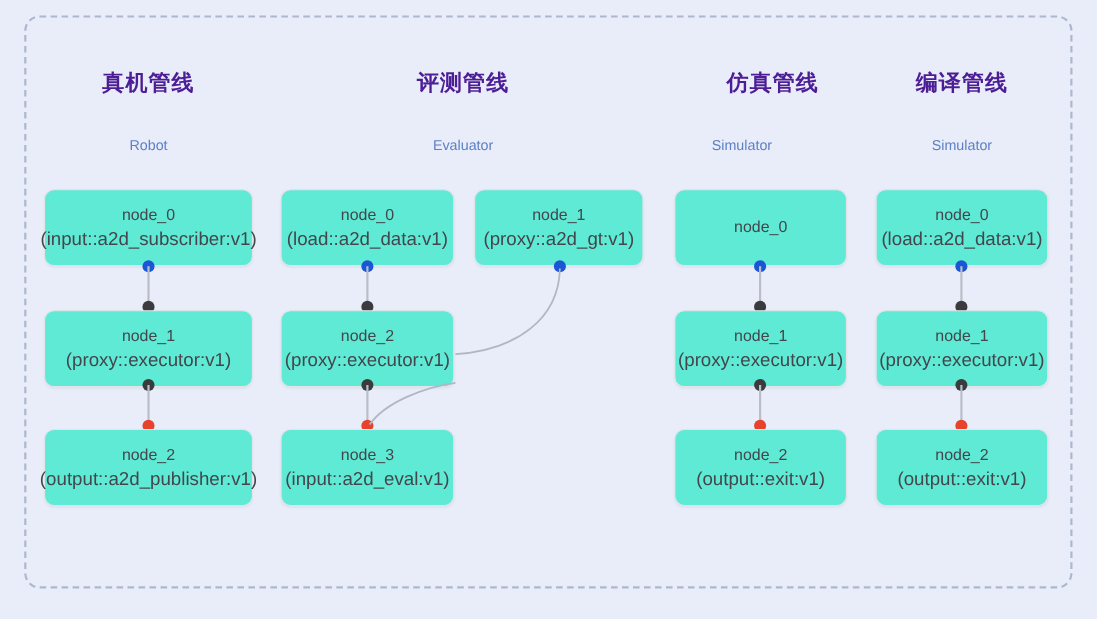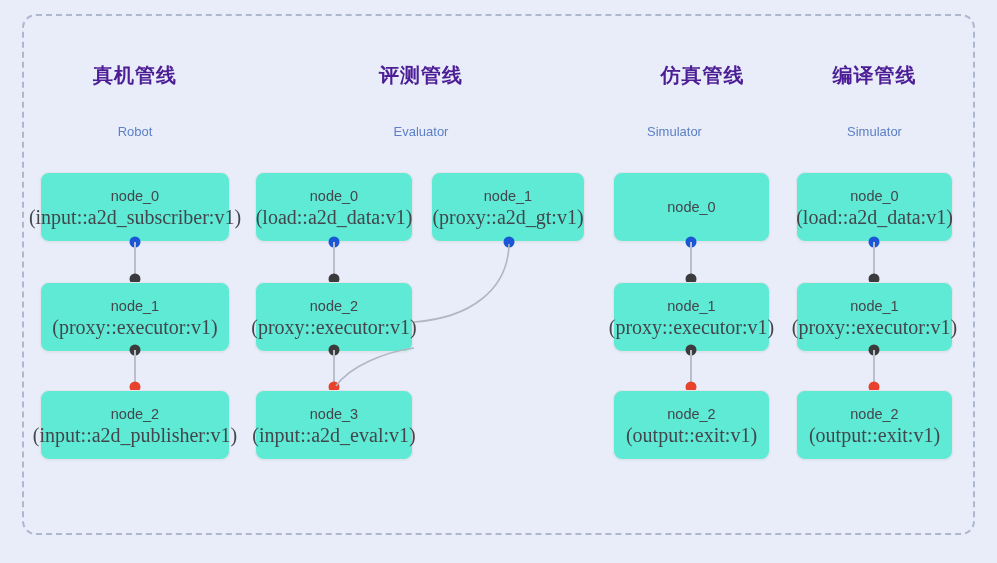--- a/index.html
+++ b/index.html
@@ -53,25 +53,24 @@
     justify-content:center;
     height:70px;
   }
   .node .n-name{
     font-size:14.5px;
     color:#43464c;
     line-height:21px;
     white-space:nowrap;
   }
   .node .n-type{
-    font-size:20px;
+    font-size:17px;
     color:#43464c;
     line-height:21px;
     white-space:nowrap;
-    font-family:Liberation Serif, serif;
   }
 
   .dot{
     position:absolute;
     width:11px;height:11px;
     border-radius:50%;
     transform:translate(-50%,-50%);
   }
   .dot.blue{background:#1a56d6;}
   .dot.dark{background:#3b3b3d;}
@@ -116,21 +115,21 @@
   <div class="node" style="left:40px;top:282px;width:190px;">
     <div class="n-name">node_1</div>
     <div class="n-type">(proxy::executor:v1)</div>
   </div>
   <div class="dot dark" style="left:135px;top:350px;"></div>
   <div class="edge" style="left:135px;top:350px;height:38px;"></div>
   <div class="dot red" style="left:135px;top:387px;"></div>
 
   <div class="node" style="left:40px;top:390px;width:190px;">
     <div class="n-name">node_2</div>
-    <div class="n-type">(input::a2d_publisher:v1)</div>
+    <div class="n-type">(output::a2d_publisher:v1)</div>
   </div>
 
   <div class="col-title" style="left:326px;top:62px;width:190px;text-align:center;">评测管线</div>
   <div class="col-sub" style="left:326px;top:124px;width:190px;">Evaluator</div>
 
   <div class="node" style="left:255px;top:172px;width:158px;">
     <div class="n-name">node_0</div>
     <div class="n-type">(load::a2d_data:v1)</div>
   </div>
   <div class="dot blue" style="left:334px;top:242px;"></div>

